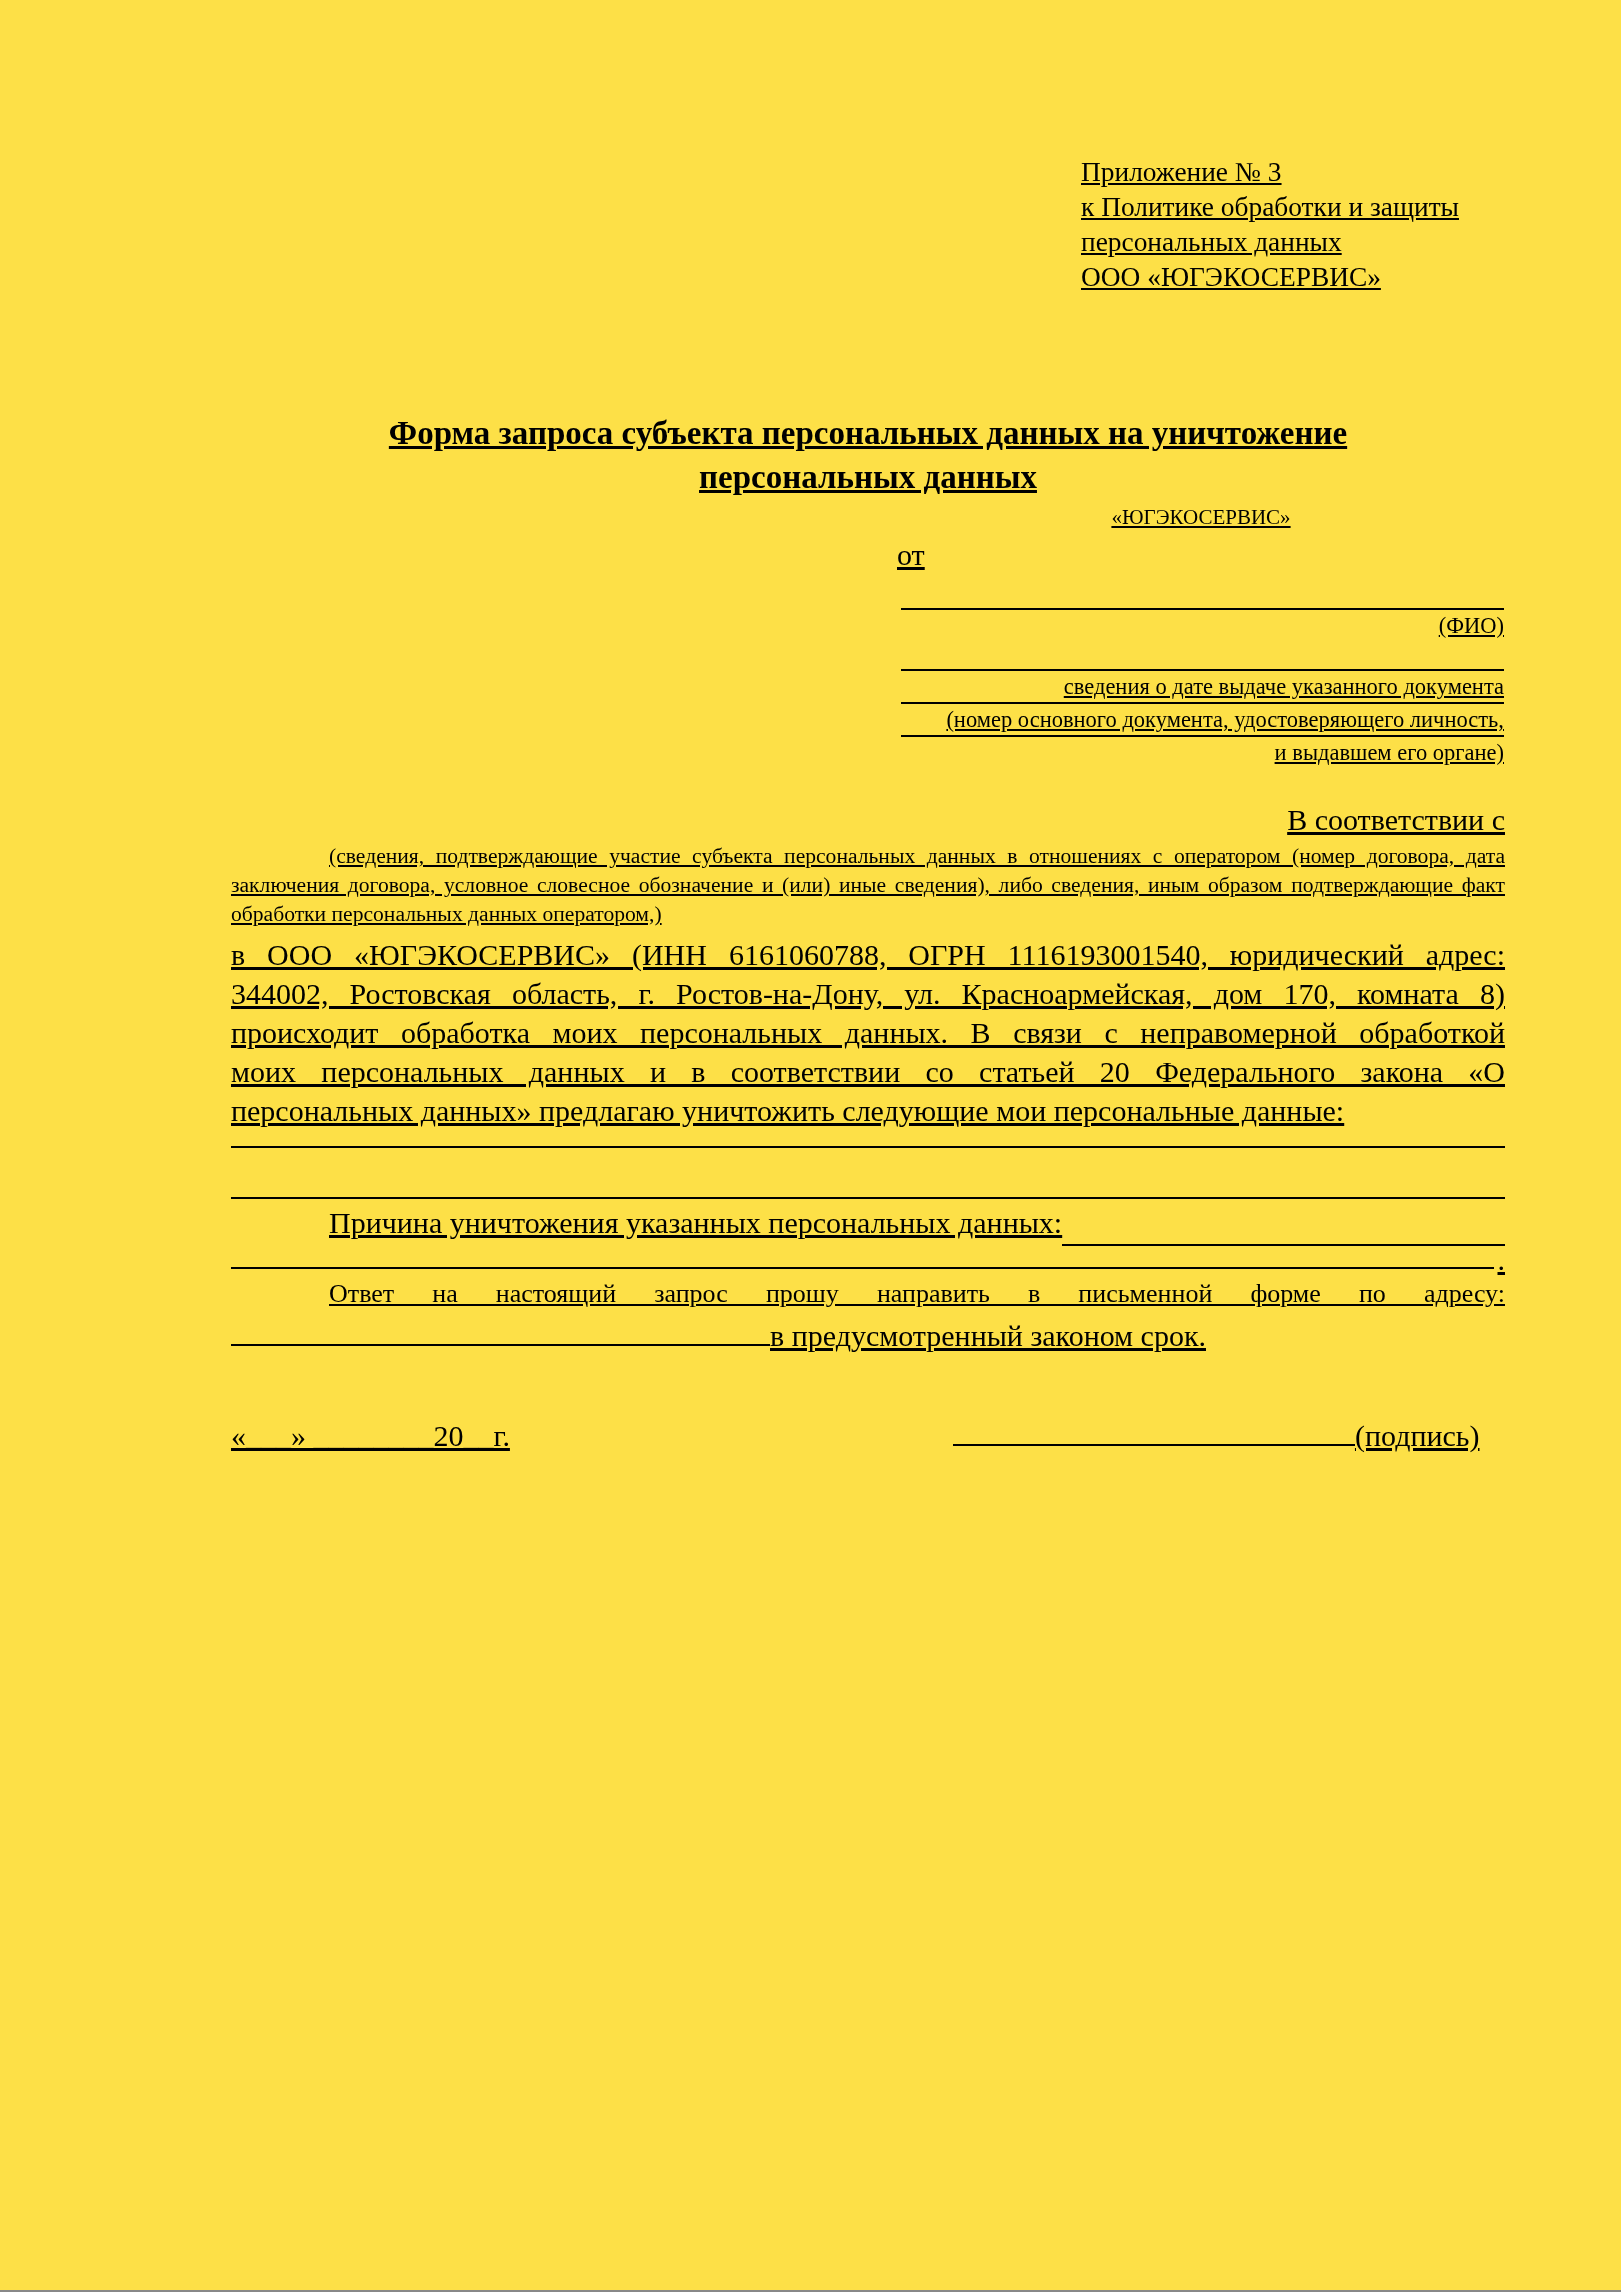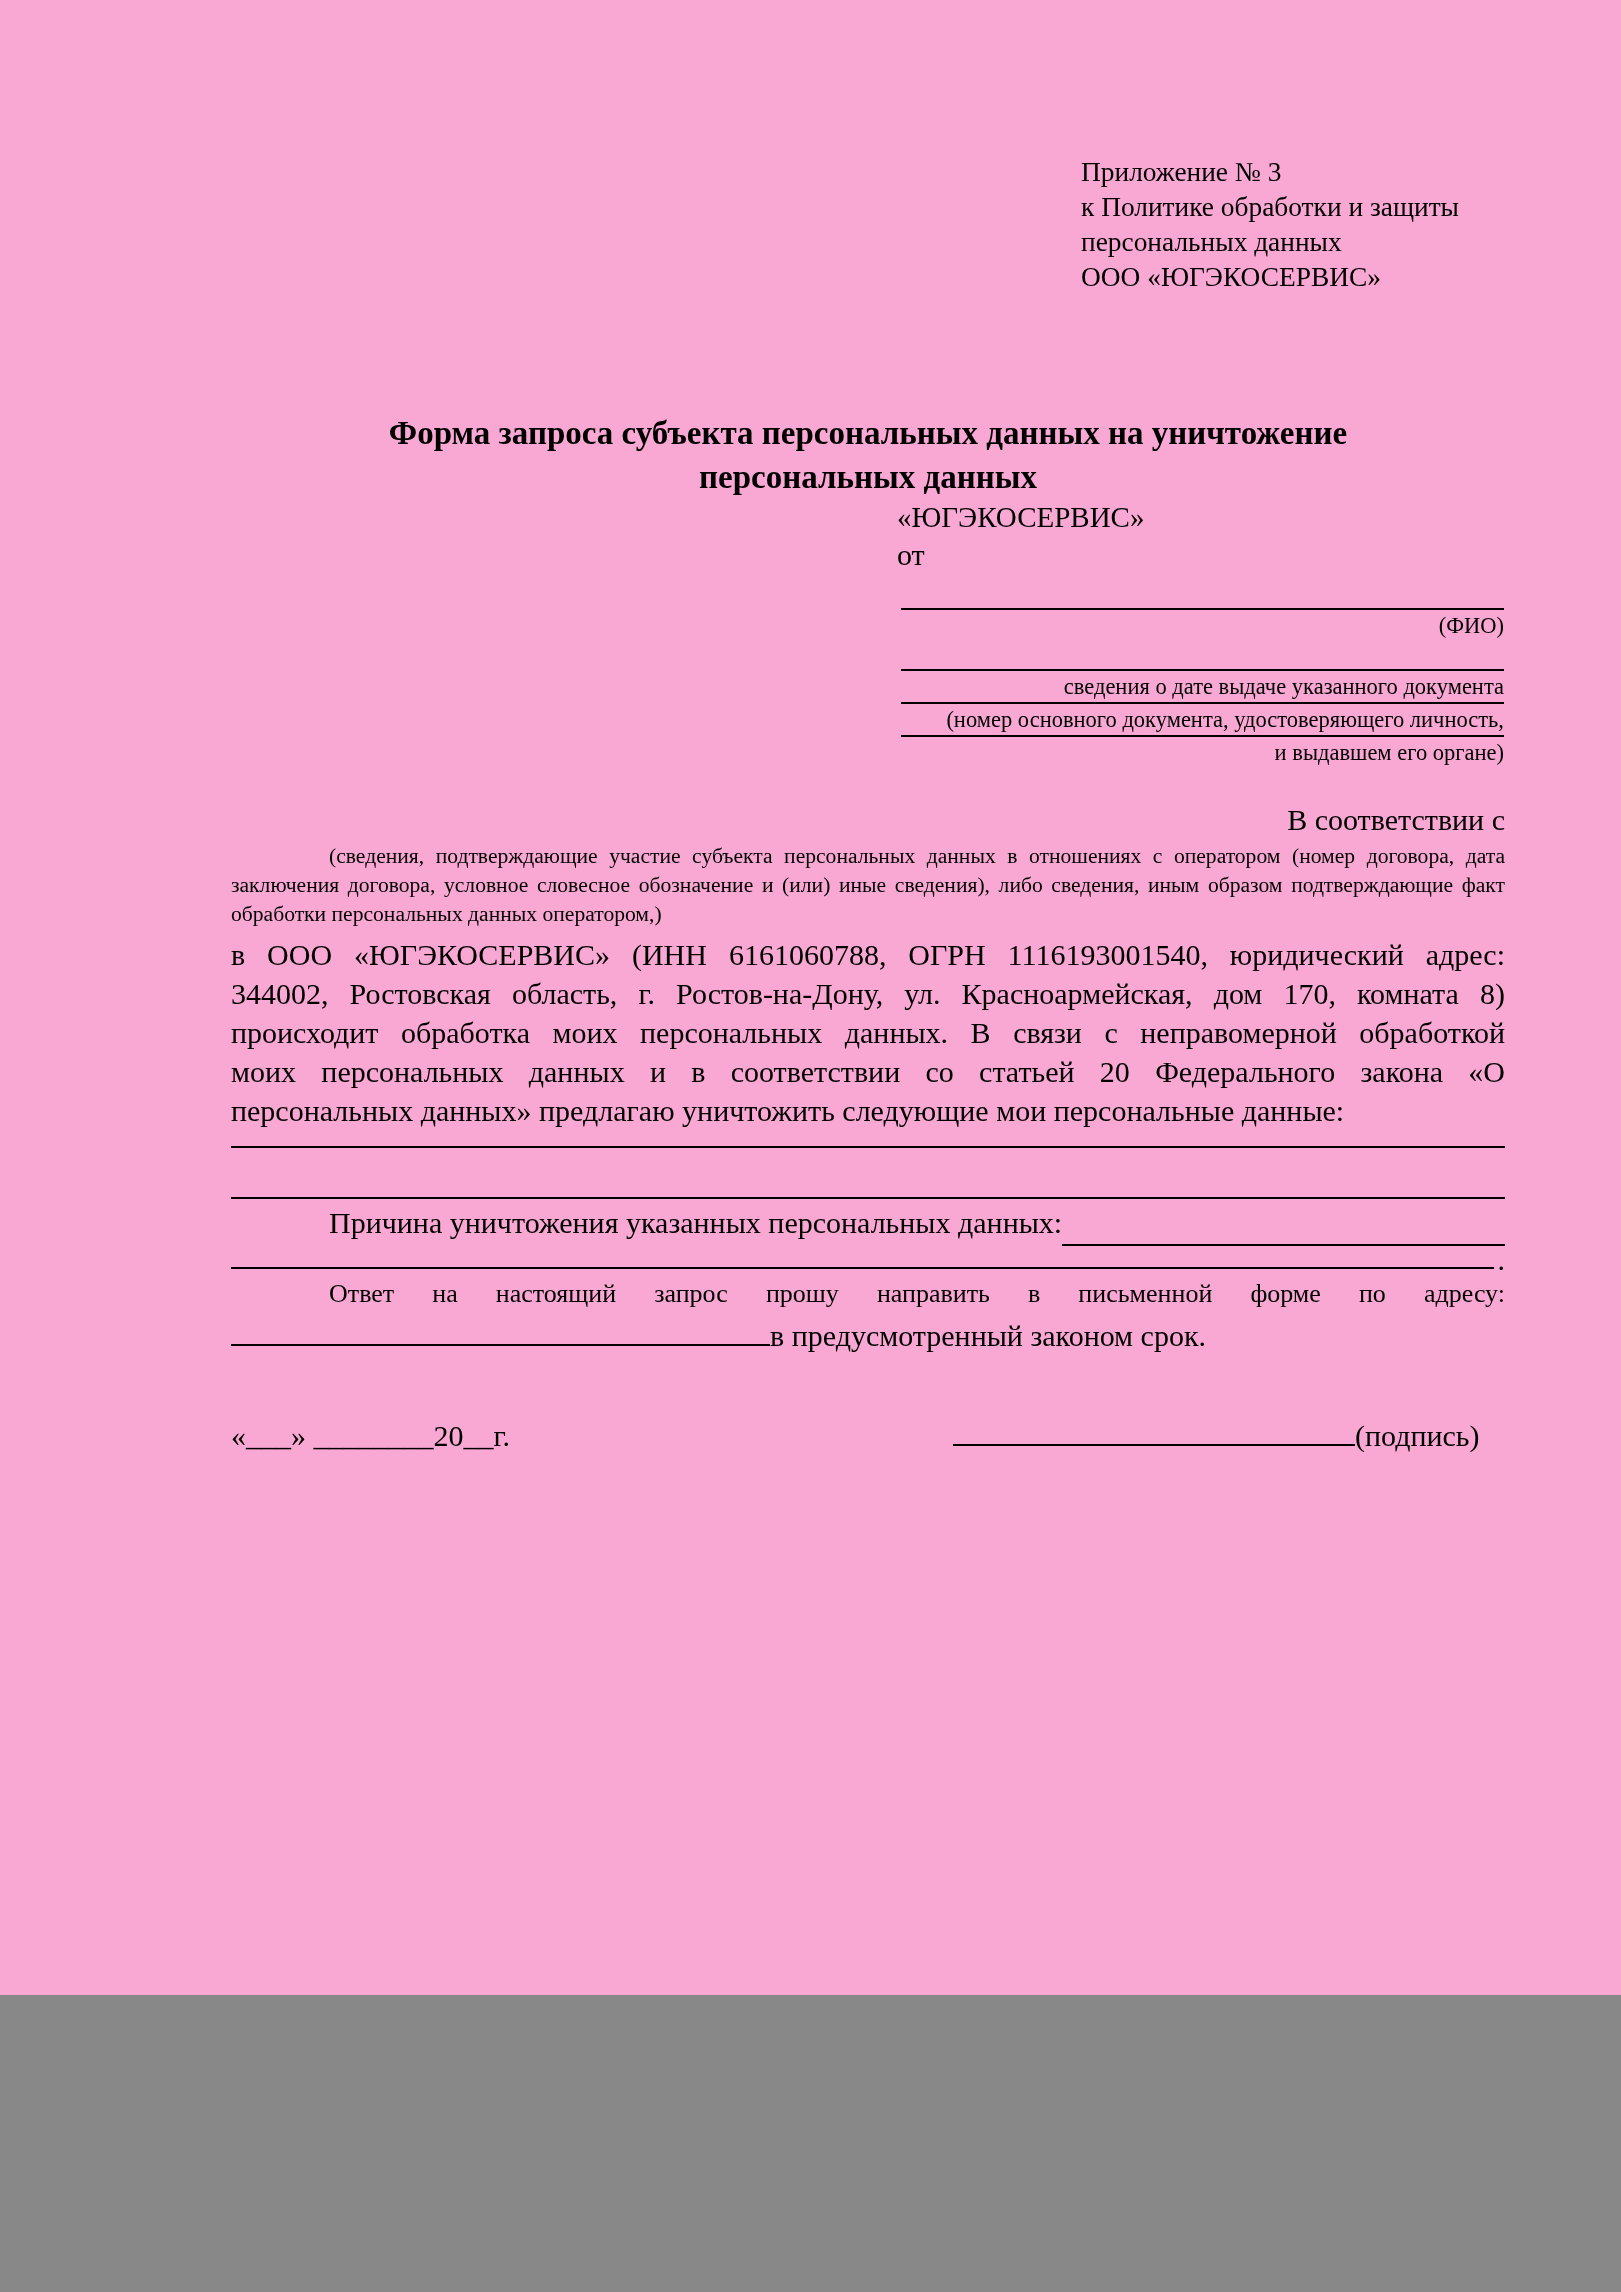--- a/index.html
+++ b/index.html
@@ -1,33 +1,34 @@
 <!DOCTYPE html>
 <html><head>
 <meta charset="utf-8">
 <style>
   html,body { margin:0; padding:0; background:#888; }
   .page {
-    width:1621px; height:1995px;
+    width:1621px; height:2290px;
     margin:0 auto;
-    background:#f9a8d4;
+    background:#fde047;
     color:#000;
     font-family:"Liberation Serif","DejaVu Serif",serif;
     box-sizing:border-box;
     padding:0 116px 0 231px;
     position:relative;
     overflow:hidden;
+    text-decoration:underline;
   }
   
   .appendix { margin-top:155px; margin-left:850px; font-size:27.4px; line-height:35px; }
   
   .title { margin-top:116px; text-align:center; font-weight:bold; font-size:33px; line-height:44px; }
   
   .addr-to   { margin-left:608px; font-size:30px; line-height:37px; }
-  .addr-org  { margin-left:666px; font-size:29px; line-height:37px; }
+  .addr-org  { margin-left:666px; font-size:21px; line-height:37px;text-align:center; }
   .addr-from { margin-left:666px; font-size:30px; line-height:37px; }
   .field-row { margin-left:670px; width:603px; }
   .field-line { border-bottom:2.9px solid #000; }
   .field-row:nth-of-type(1) .field-line { height:2px; }
   .field-row:nth-of-type(2) .field-line { height:27.4px; }
   .field-row:nth-of-type(3) .field-line { height:35px; }
   .field-row:nth-of-type(4) .field-line { height:28px; }
   .field-caption { font-size:22.5px; line-height:31px; height:31px; text-align:right; }
   
   .accordance { display:flex; align-items:flex-end; margin-top:29px; height:45px; font-size:30px;flex-direction:column; }

